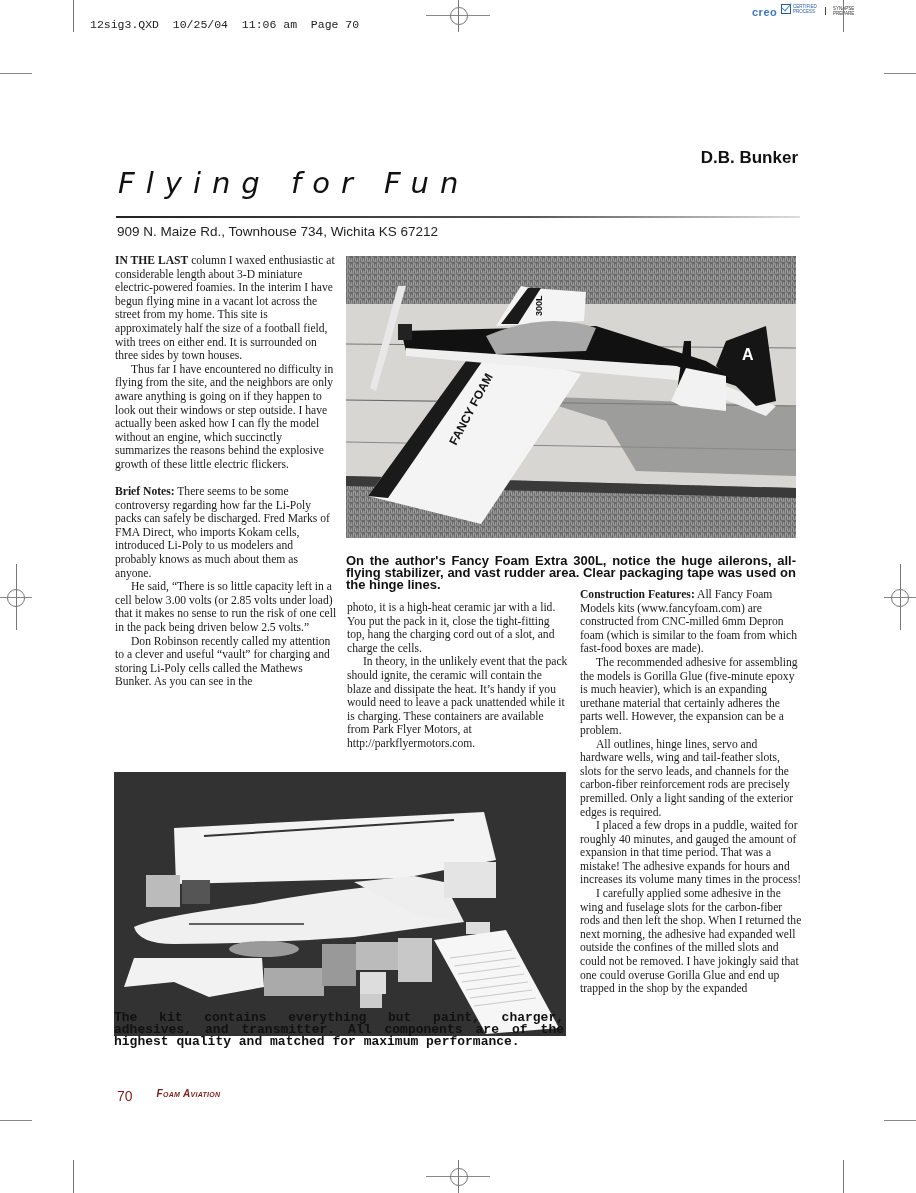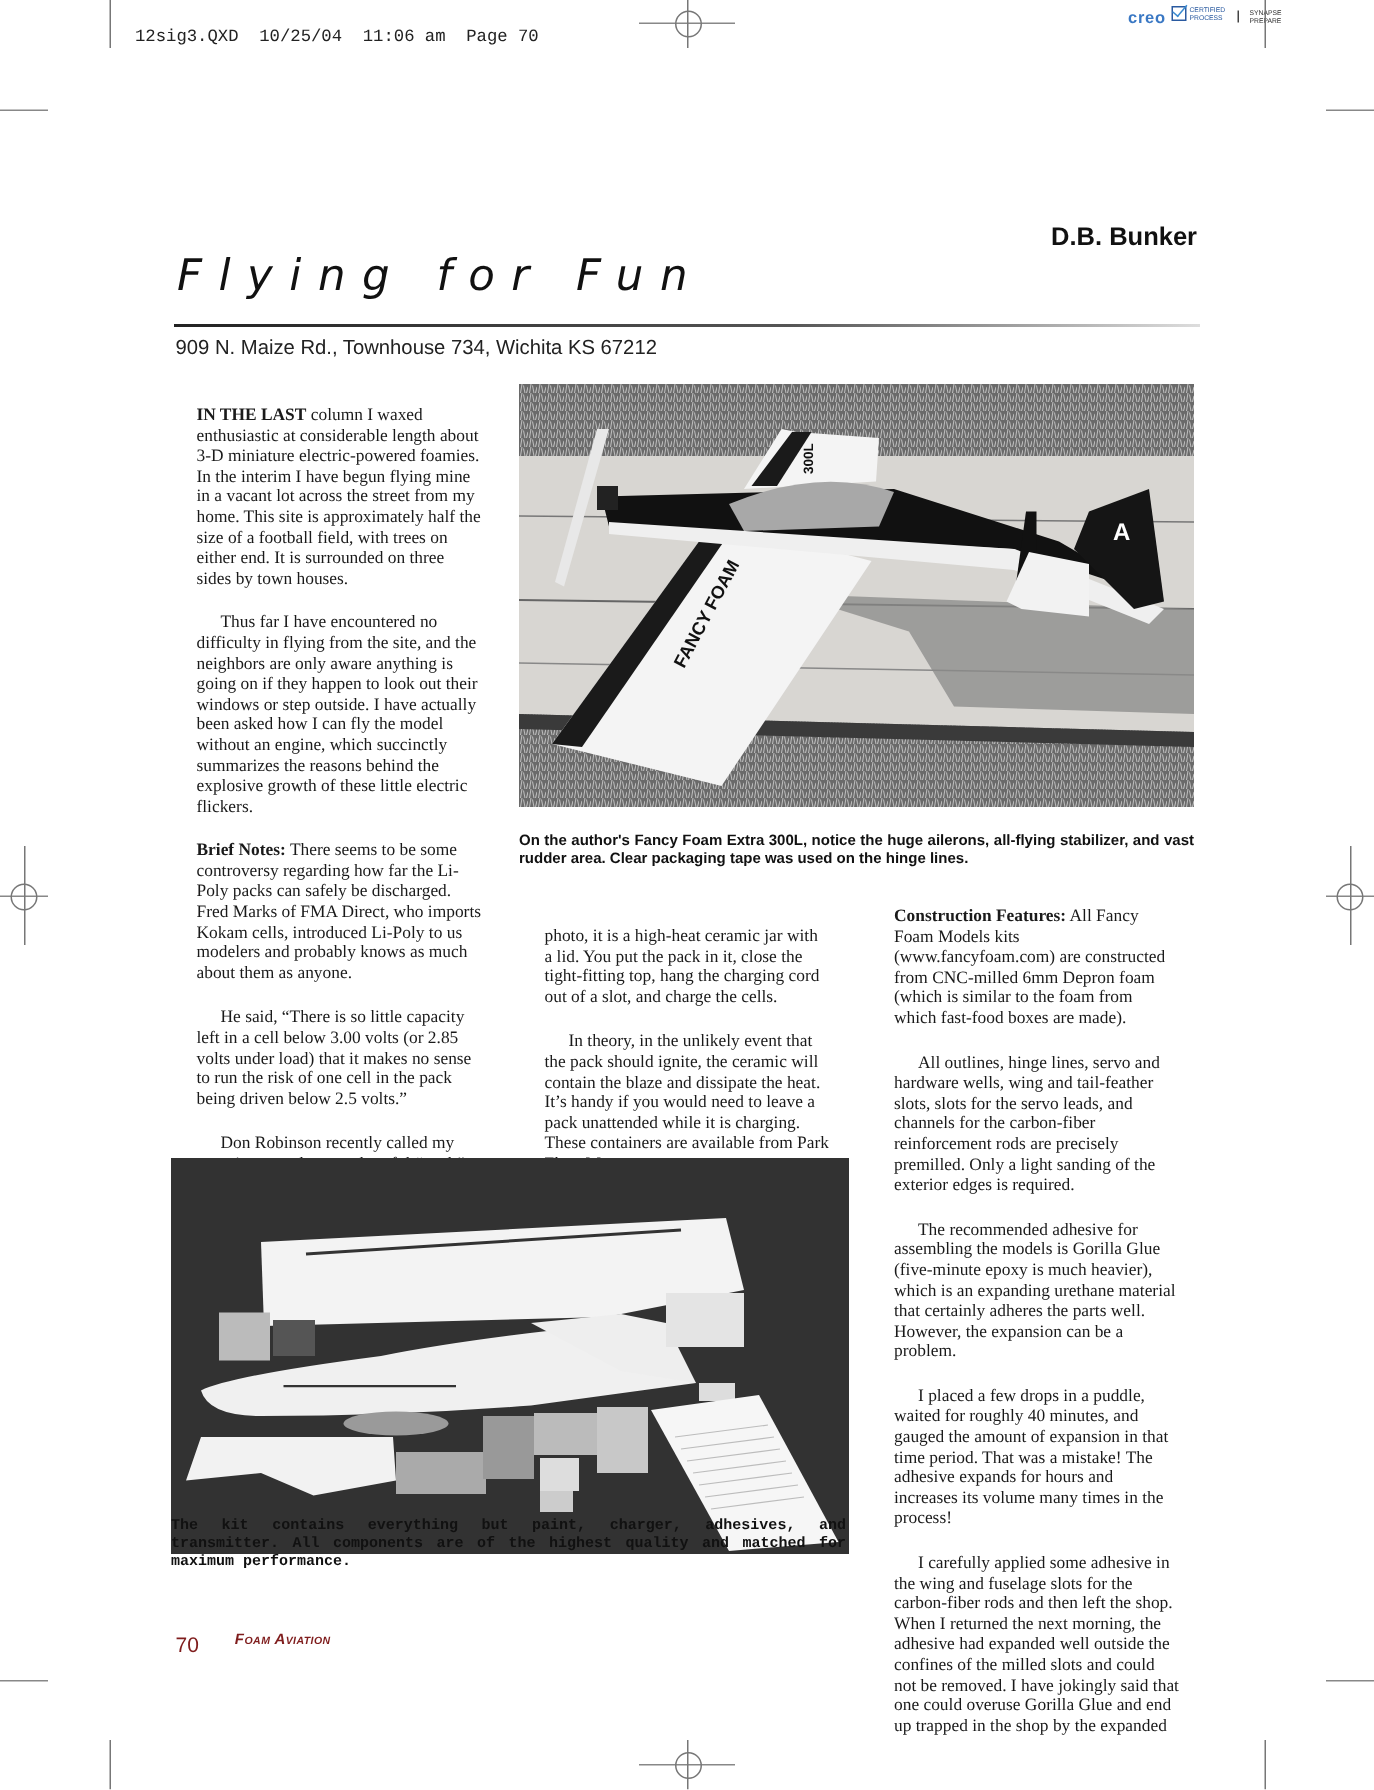--- a/index.html
+++ b/index.html
@@ -13,27 +13,27 @@
   .synapse { left:833px; top:6px; font-family:"Liberation Sans", sans-serif; font-size:4.5px; line-height:5px; color:#333; }
   .sep { left:825px; top:7px; width:1px; height:8px; background:#444; }
   .vline { width:1px; background:#777; }
   .hline { height:1px; background:#888; }
   .reg { width:16px; height:16px; border:1px solid #777; border-radius:50%; }
   .author { right:118px; top:148px; font-family:"Liberation Sans", sans-serif; font-weight:bold; font-size:17px; color:#111; }
   .title { left:118px; top:166px; font-family:"DejaVu Sans", sans-serif; font-style:italic; font-size:29px; letter-spacing:11px; color:#111; font-weight:normal; }
   .rule { left:116px; top:216px; width:684px; height:2px; background:linear-gradient(to right,#222 0%,#555 60%,#ddd 100%); }
   .address { left:117px; top:224px; font-family:"Liberation Sans", sans-serif; font-size:13.5px; color:#222; }
   .col { font-size:11.6px; line-height:13.6px; text-align:left; }
-  .col p { margin:16px; text-indent:16px; }
+  .col p { margin:0; text-indent:16px; }
   .col p.first { text-indent:0; }
   .col p.gap { margin-top:13.6px; }
   .col b { font-weight:bold; }
   .photo1 { left:346px; top:256px; width:450px; height:282px; overflow:hidden; background:#333; }
   .photo2 { left:114px; top:772px; width:452px; height:264px; overflow:hidden; background:#2b2b2b; }
-  .caption { font-family:"Liberation Sans", sans-serif; font-weight:bold; font-size:10px; line-height:12px; color:#111; text-align:justify; }
+  .caption { font-family:"Liberation Sans", sans-serif; font-weight:bold; font-size:13px; line-height:12px; color:#111; text-align:justify; }
   .caption.last { text-align-last:left; }
   .folio { left:117px; top:1088px; font-family:"Liberation Sans", sans-serif; font-size:14px; color:#7f1d1d; display:flex; align-items:flex-start; gap:24px; }
   .folio .mag { font-weight:bold; font-style:italic; font-size:10px; font-variant:small-caps; letter-spacing:0.3px; }
 </style>
 </head>
 <body>
 
 <div class="abs slug">12sig3.QXD  10/25/04  11:06 am  Page 70</div>
 <div class="abs creo">creo</div>
 <div class="abs cert">
@@ -126,22 +126,22 @@
 </div>
 <div class="abs caption last" style="left:346px;top:555px;width:450px;">On the author's Fancy Foam Extra 300L, notice the huge ailerons, all-flying stabilizer, and vast rudder area. Clear packaging tape was used on the hinge lines.</div>
 
 <div class="abs col" style="left:347px;top:601px;width:222px;">
   <p class="first">photo, it is a high-heat ceramic jar with a lid. You put the pack in it, close the tight-fitting top, hang the charging cord out of a slot, and charge the cells.</p>
   <p>In theory, in the unlikely event that the pack should ignite, the ceramic will contain the blaze and dissipate the heat. It’s handy if you would need to leave a pack unattended while it is charging. These containers are available from Park Flyer Motors, at http://parkflyermotors.com.</p>
 </div>
 
 <div class="abs col" style="left:580px;top:588px;width:222px;">
   <p class="first"><b>Construction Features:</b><span> All Fancy Foam Models kits (www.fancyfoam.com) are constructed from CNC-milled 6mm Depron foam (which is similar to the foam from which fast-food boxes are made).</span></p>
+  <p>The recommended adhesive for assembling the models is Gorilla Glue (five-minute epoxy is much heavier), which is an expanding urethane material that certainly adheres the parts well. However, the expansion can be a problem.</p>
   <p>All outlines, hinge lines, servo and hardware wells, wing and tail-feather slots, slots for the servo leads, and channels for the carbon-fiber reinforcement rods are precisely premilled. Only a light sanding of the exterior edges is required.</p>
-  <p>The recommended adhesive for assembling the models is Gorilla Glue (five-minute epoxy is much heavier), which is an expanding urethane material that certainly adheres the parts well. However, the expansion can be a problem.</p>
   <p>I placed a few drops in a puddle, waited for roughly 40 minutes, and gauged the amount of expansion in that time period. That was a mistake! The adhesive expands for hours and increases its volume many times in the process!</p>
   <p>I carefully applied some adhesive in the wing and fuselage slots for the carbon-fiber rods and then left the shop. When I returned the next morning, the adhesive had expanded well outside the confines of the milled slots and could not be removed. I have jokingly said that one could overuse Gorilla Glue and end up trapped in the shop by the expanded</p>
 </div>
 
 <div class="abs photo2" title="Fancy Foam kit contents laid out on dark cloth: foam wing, fuselage, tail parts, hardware packs, servos, and instruction sheet">
   <svg width="452" height="264" viewBox="0 0 452 264">
     <rect width="452" height="264" fill="#2e2e2e"></rect>
     <rect x="0" y="0" width="452" height="264" fill="#3a3a3a" opacity="0.4"></rect>
 
     <polygon points="60,56 370,40 382,88 290,106 62,112" fill="#f3f3f3"></polygon>

